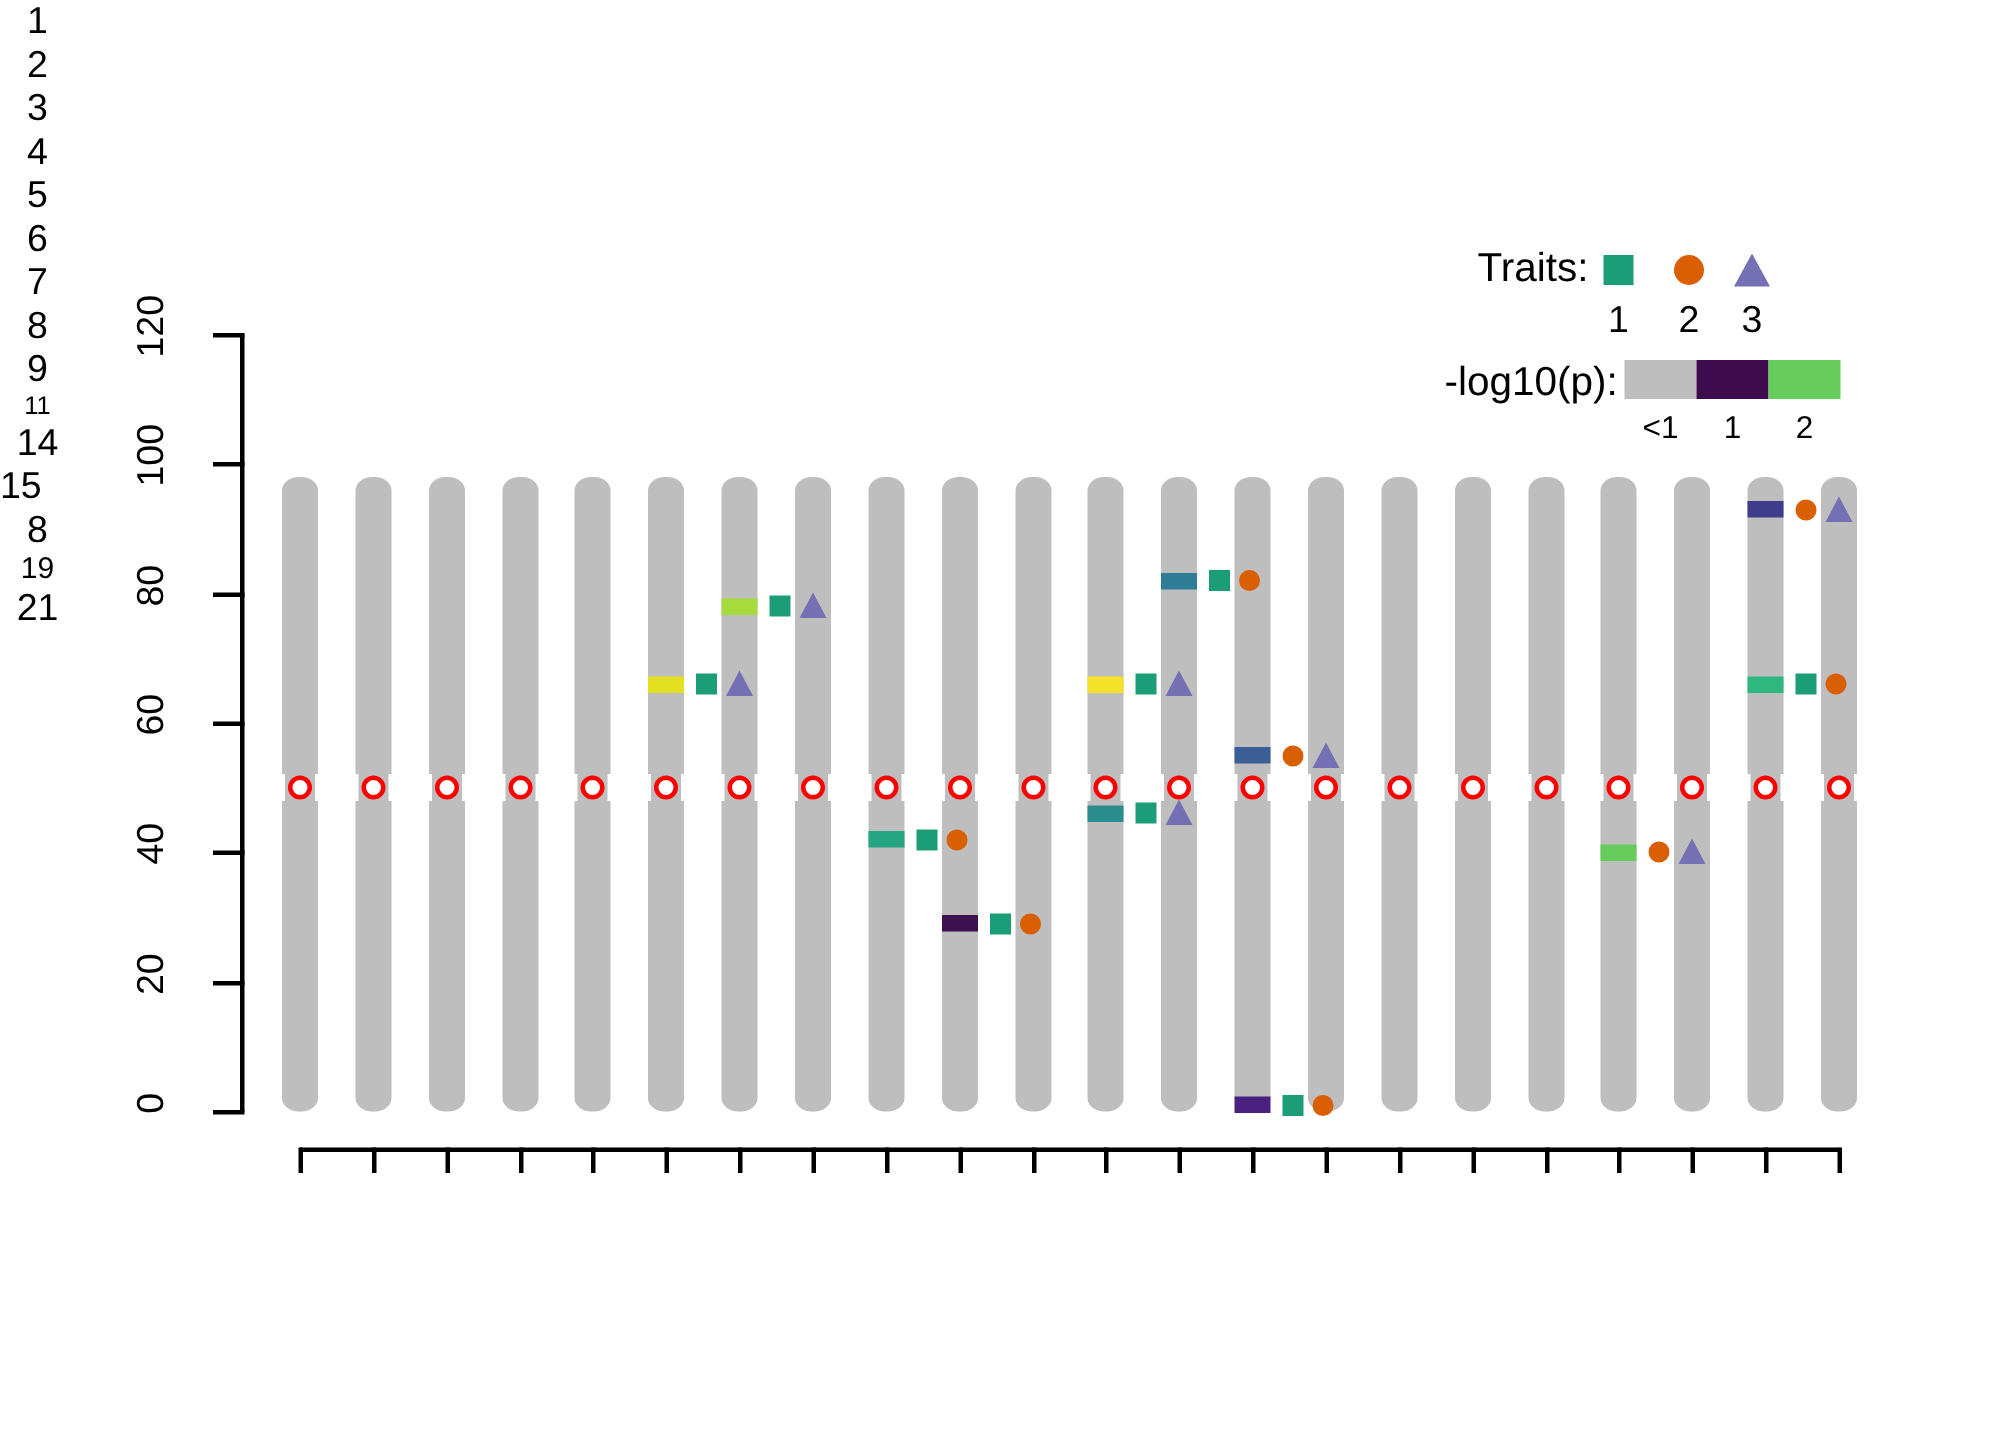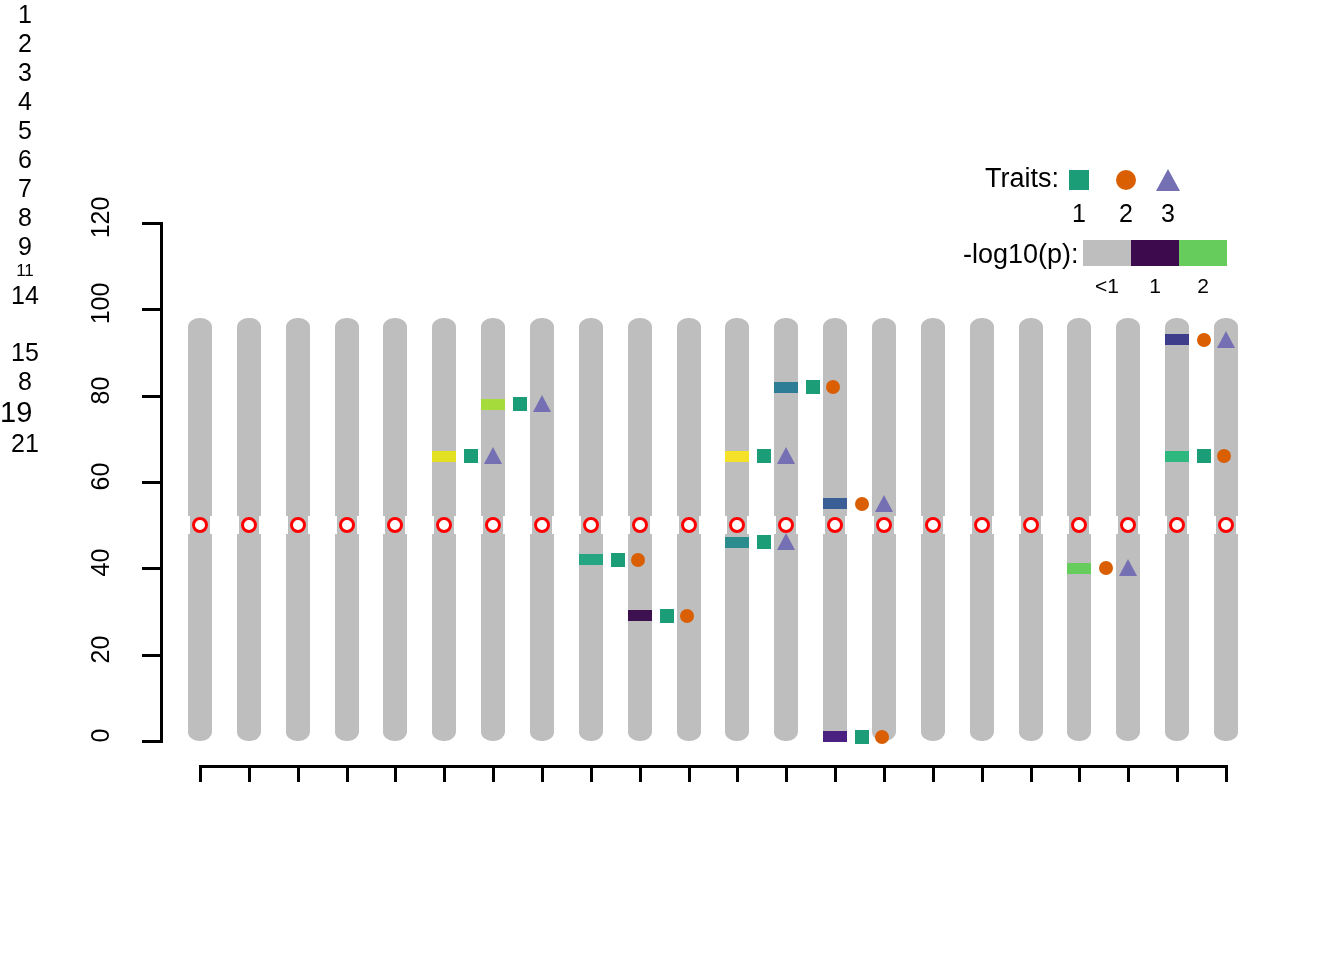--- a/index.html
+++ b/index.html
@@ -143,27 +143,27 @@
       <div class="axis-line" style="left: 589.88px; top: 765px; width: 3px; height: 17px;"></div>
       <div style="left: 565.88px; top: 798px; width: 50px; text-align: center; font-size: 25px;">9</div>
       <div class="axis-line" style="left: 638.74px; top: 765px; width: 3px; height: 17px;"></div>
       <div class="axis-line" style="left: 687.6px; top: 765px; width: 3px; height: 17px;"></div>
       <div style="left: 663.6px; top: 798px; width: 50px; text-align: center; font-size: 17px;">11</div>
       <div class="axis-line" style="left: 736.46px; top: 765px; width: 3px; height: 17px;"></div>
       <div class="axis-line" style="left: 785.32px; top: 765px; width: 3px; height: 17px;"></div>
       <div style="left: 761.32px; top: 798px; width: 50px; text-align: center; font-size: 25px;">14</div>
       <div class="axis-line" style="left: 834.18px; top: 765px; width: 3px; height: 17px;"></div>
       <div class="axis-line" style="left: 883.04px; top: 765px; width: 3px; height: 17px;"></div>
-      <div style="left: 859.04px; top: 798px; width: 50px; text-align: center; font-size: 25px; margin-top: 28px;">15</div>
+      <div style="left: 859.04px; top: 798px; width: 50px; text-align: left; font-size: 25px;">15</div>
       <div class="axis-line" style="left: 931.9px; top: 765px; width: 3px; height: 17px;"></div>
       <div class="axis-line" style="left: 980.76px; top: 765px; width: 3px; height: 17px;"></div>
       <div style="left: 956.76px; top: 798px; width: 50px; text-align: center; font-size: 25px;">8</div>
       <div class="axis-line" style="left: 1029.62px; top: 765px; width: 3px; height: 17px;"></div>
       <div class="axis-line" style="left: 1078.48px; top: 765px; width: 3px; height: 17px;"></div>
-      <div style="left: 1054.48px; top: 798px; width: 50px; text-align: left; font-size: 29px;">19</div>
+      <div style="left: 1054.48px; top: 798px; width: 50px; text-align: center; font-size: 20px;">19</div>
       <div class="axis-line" style="left: 1127.34px; top: 765px; width: 3px; height: 17px;"></div>
       <div class="axis-line" style="left: 1176.2px; top: 765px; width: 3px; height: 17px;"></div>
       <div style="left: 1152.2px; top: 798px; width: 50px; text-align: center; font-size: 25px;">21</div>
       <div class="axis-line" style="left: 1225.06px; top: 765px; width: 3px; height: 17px;"></div>
     </div>
   <div id="chrom-layer" class="abs" style="left:0;top:0;width:1344px;height:960px;">
       <div class="chrom" style="left: 188px; top: 317.934px; width: 24px; height: 423.066px; background: rgb(190, 190, 190);"></div>
       <div class="chrom" style="left: 236.86px; top: 317.934px; width: 24px; height: 423.066px; background: rgb(190, 190, 190);"></div>
       <div class="chrom" style="left: 285.72px; top: 317.934px; width: 24px; height: 423.066px; background: rgb(190, 190, 190);"></div>
       <div class="chrom" style="left: 334.58px; top: 317.934px; width: 24px; height: 423.066px; background: rgb(190, 190, 190);"></div>

